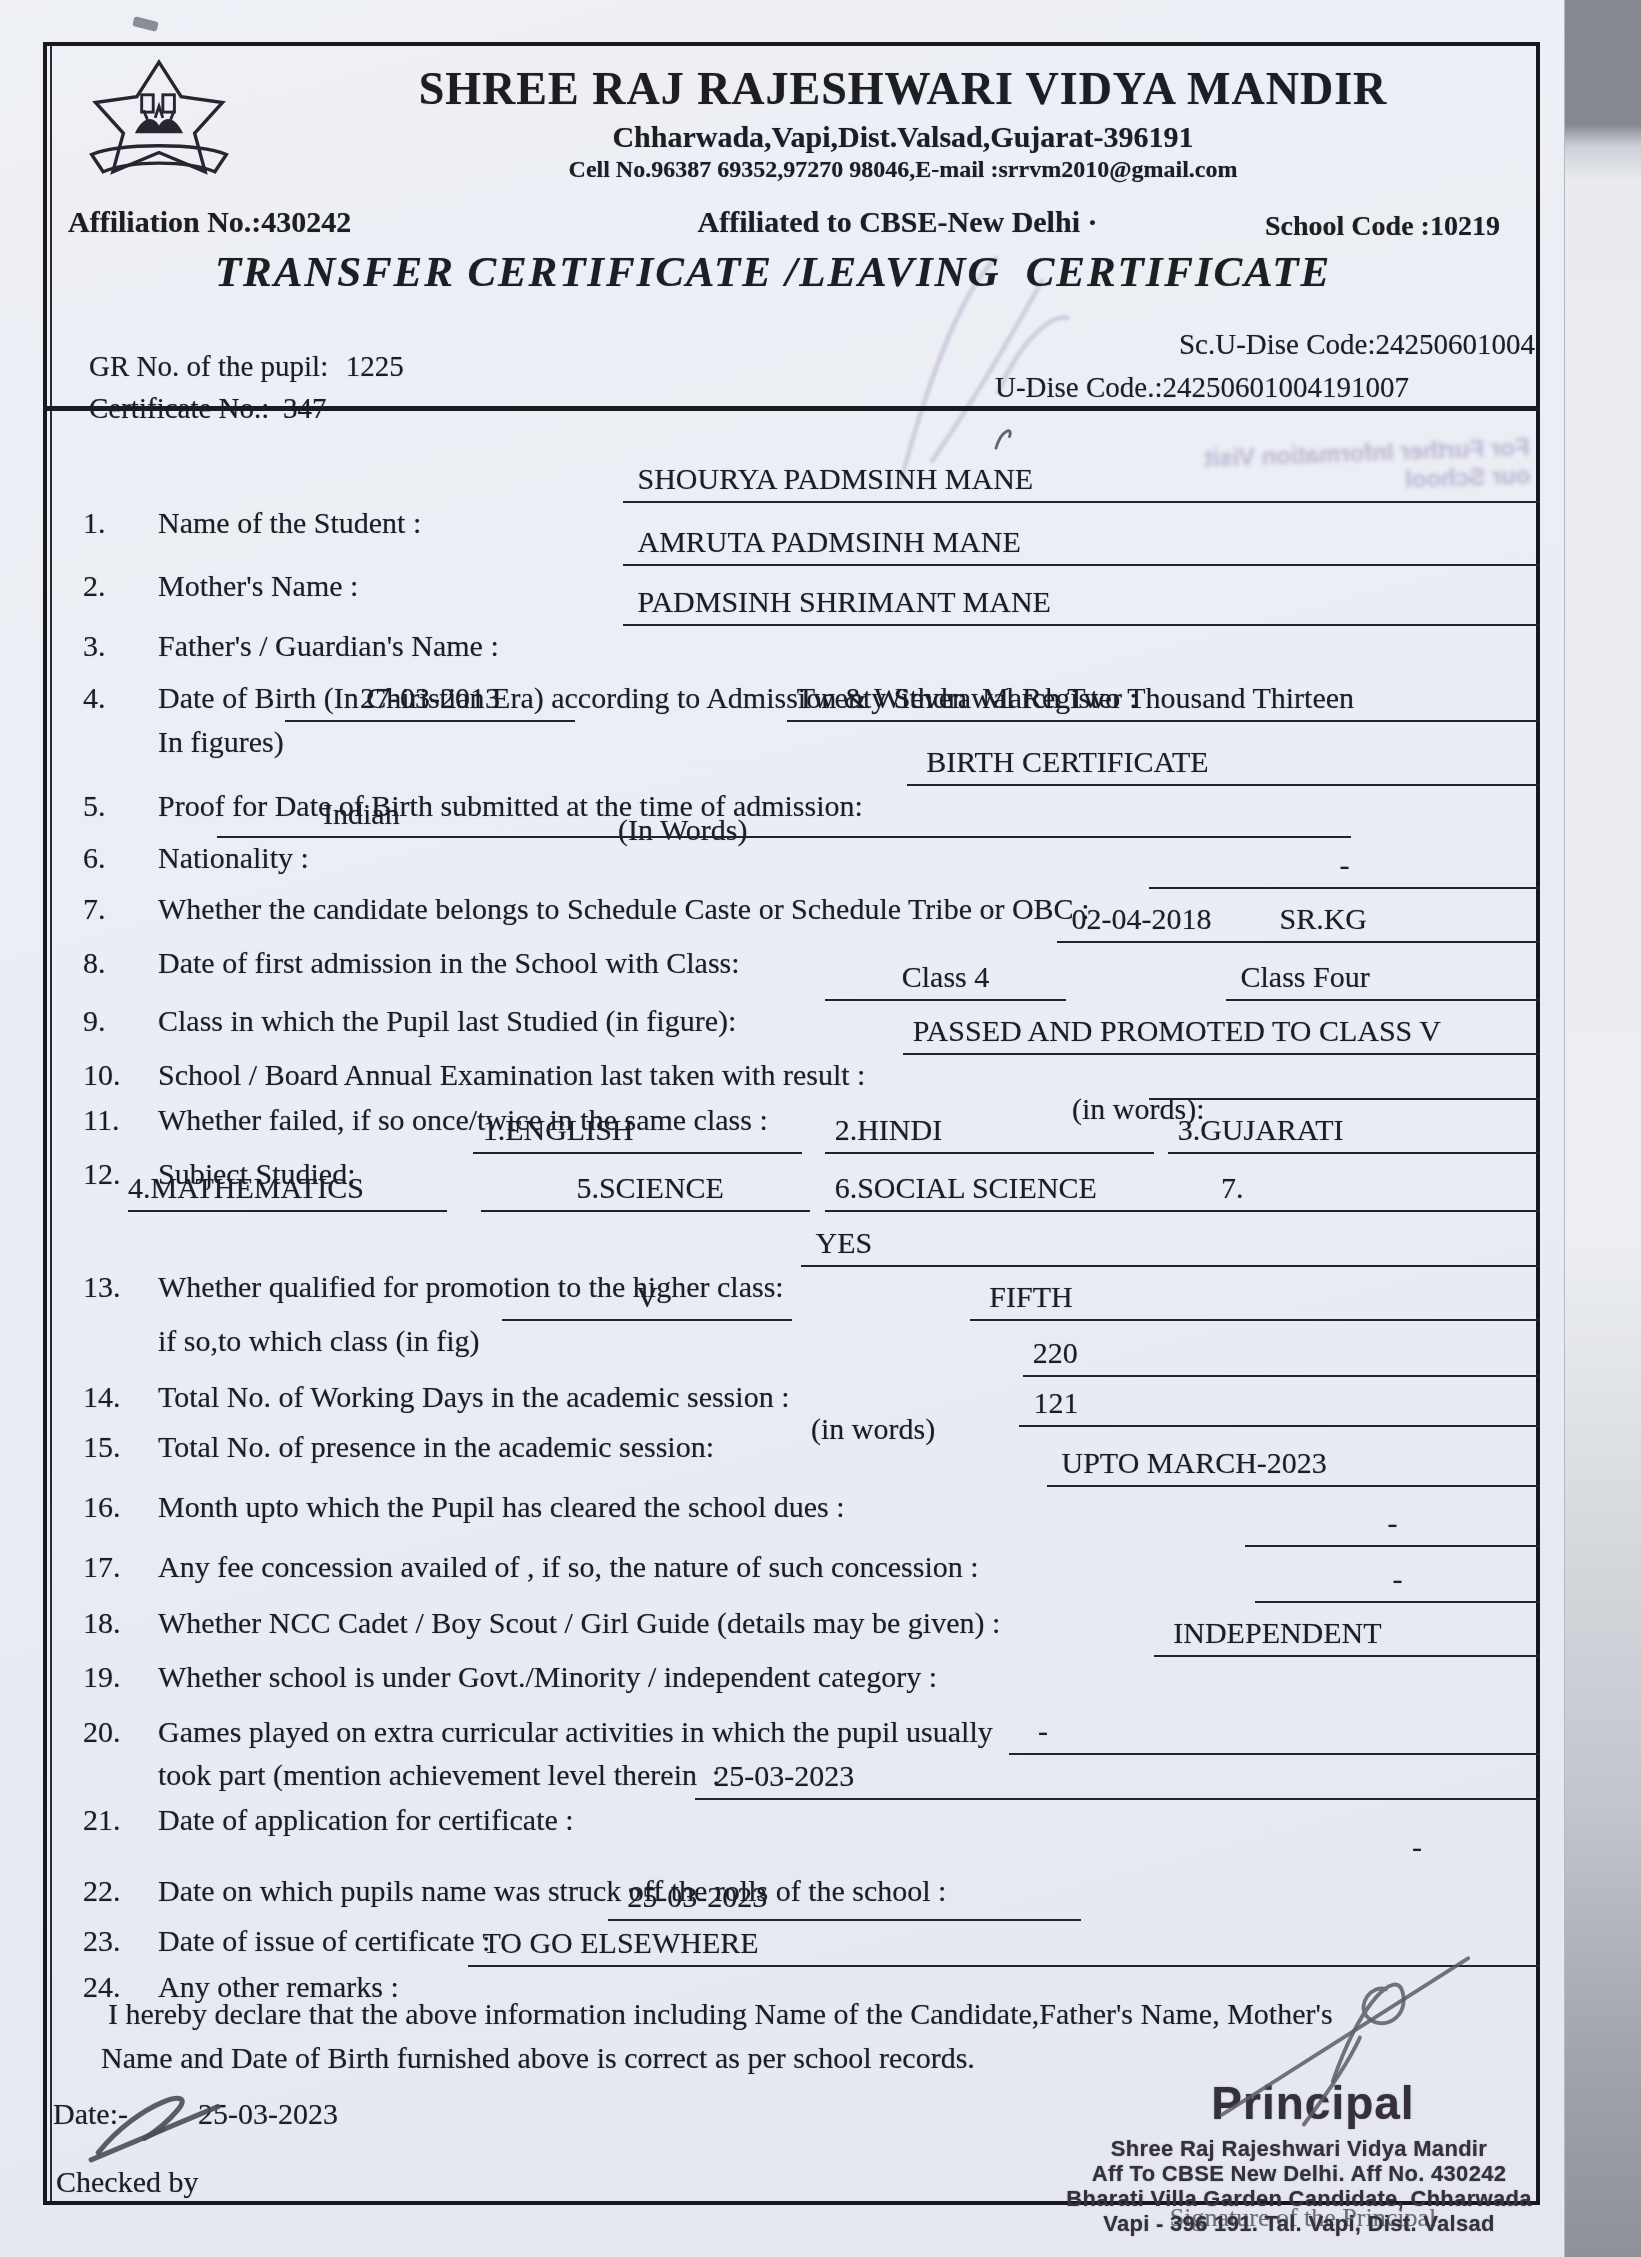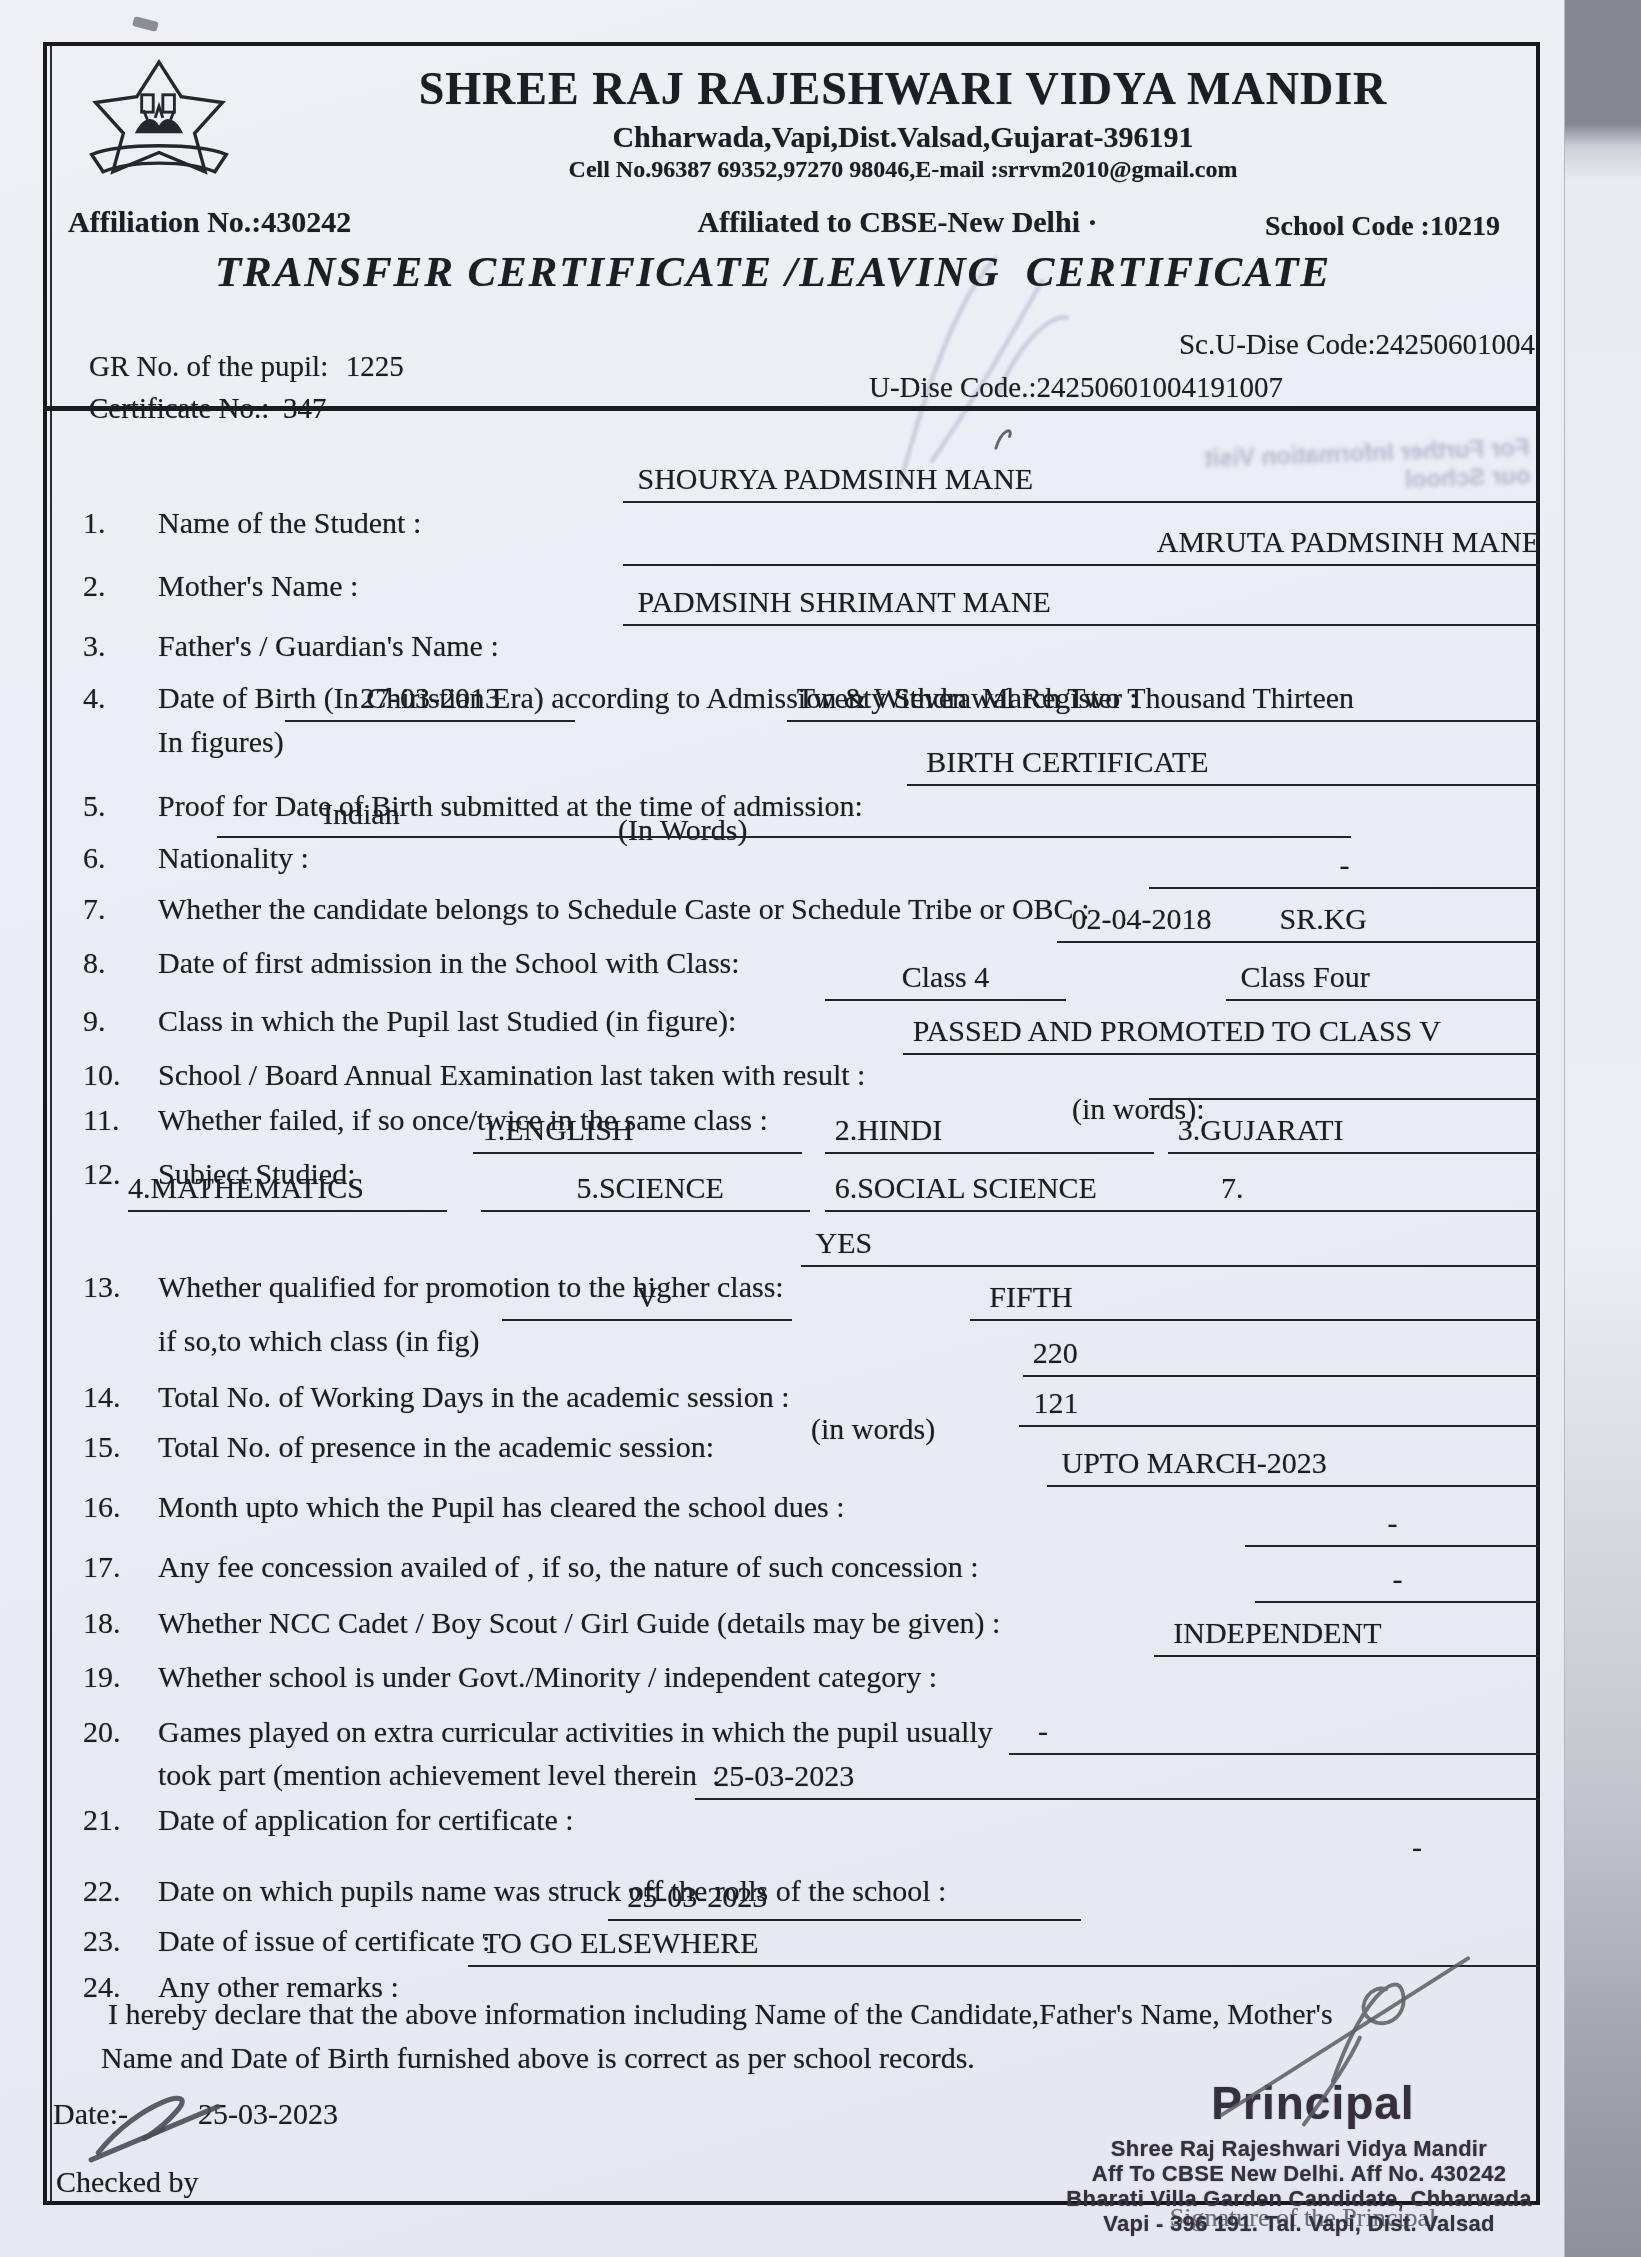--- a/index.html
+++ b/index.html
@@ -71,32 +71,32 @@
 
   <div class="abs ctr" style="left:97px;top:247px;width:1352px;font-size:43px;font-style:italic;font-weight:600;letter-spacing:1.9px;white-space:pre;">TRANSFER CERTIFICATE /LEAVING  CERTIFICATE</div>
 
   <div class="abs" style="left:60px;top:317px;font-size:29px;white-space:pre;">
     <span>GR No. of the pupil:</span><span style="display:inline-block;width:17.4px;"></span><span>1225</span>
   </div>
   <div class="abs" style="left:60px;top:359px;font-size:29px;white-space:pre;">
     <span>Certificate No.:</span><span style="display:inline-block;width:13.5px;"></span><span>347</span>
   </div>
   <div class="abs" style="left:869px;top:328px;width:666px;text-align:right;font-size:29px;">Sc.U-Dise Code:24250601004</div>
-  <div class="abs" style="left:869px;top:371px;width:666px;text-align:left;font-size:29px;">U-Dise Code.:24250601004191007</div>
+  <div class="abs" style="left:869px;top:371px;width:666px;text-align:center;font-size:29px;">U-Dise Code.:24250601004191007</div>
 
   <div class="divider" style="top:406px;"></div>
 
   <div class="row" style="top:457px;">
     <span class="num">1.</span><span class="lbl">Name of the Student :</span>
     <span class="val fill" style="left:570px;padding-left:14.5px;">SHOURYA PADMSINH MANE</span>
   </div>
 
   <div class="row" style="top:520px;">
     <span class="num">2.</span><span class="lbl">Mother's Name :</span>
-    <span class="val fill" style="left:570px;padding-left:14.5px;text-align:right;">AMRUTA PADMSINH MANE</span>
+    <span class="val fill" style="left:570px;padding-left:14.5px;">AMRUTA PADMSINH MANE</span>
   </div>
 
   <div class="row" style="top:580px;">
     <span class="num">3.</span><span class="lbl">Father's / Guardian's Name :</span>
     <span class="val fill" style="left:570px;padding-left:14.5px;">PADMSINH SHRIMANT MANE</span>
   </div>
 
   <div class="row" style="top:632px;">
     <span class="num">4.</span><span class="lbl">Date of Birth (In Chiristian Era) according to Admission &amp; Withdrawal Register :</span>
   </div>

